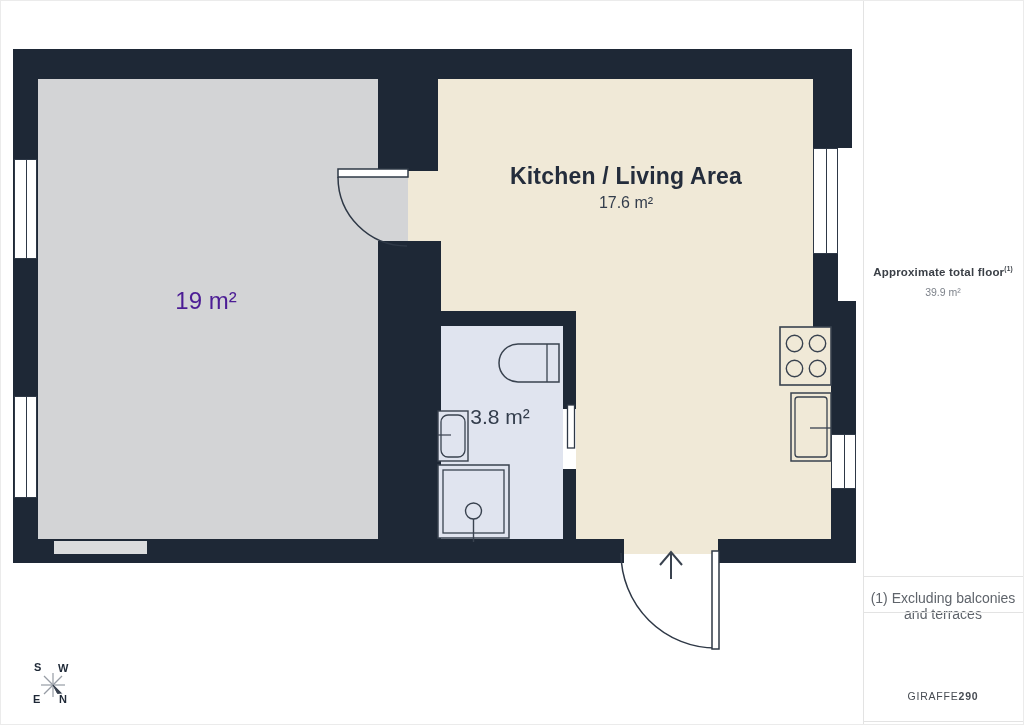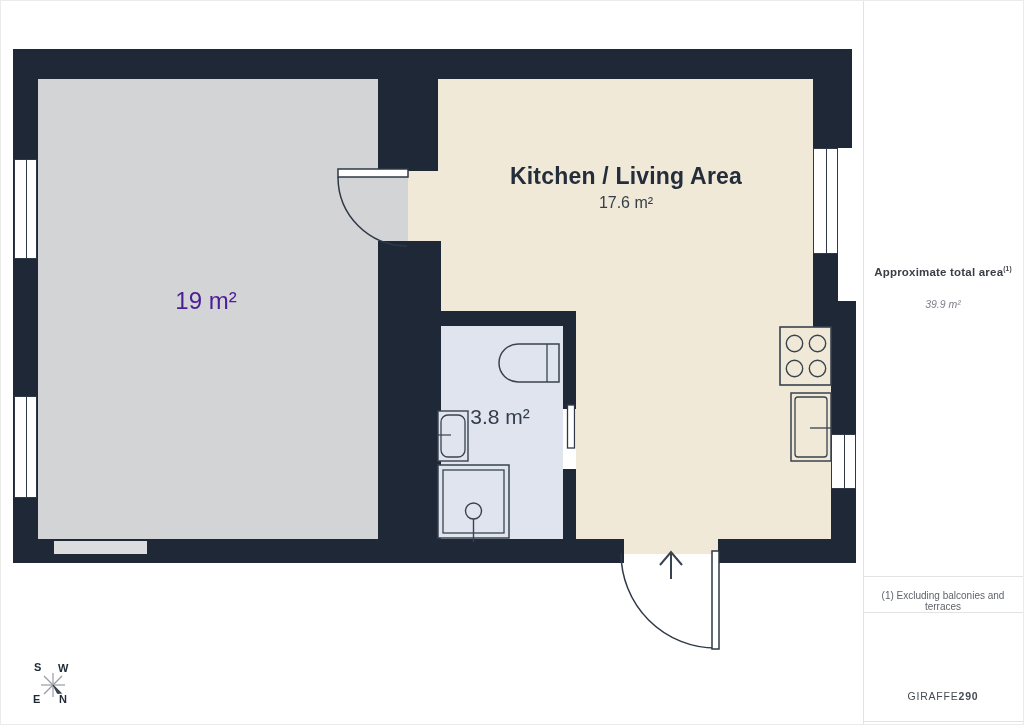--- a/index.html
+++ b/index.html
@@ -13,21 +13,21 @@
   .roomlabel{position:absolute;text-align:center;color:#242d3c;}
   .roomlabel .ttl{font-weight:bold;letter-spacing:.2px;}
   .roomlabel .ar{font-weight:normal;color:#333d4c;}
   .overlay{position:absolute;left:0;top:0;pointer-events:none;}
   
   .sidebar-line{position:absolute;background:#e3e3e3;}
   .sb-text{position:absolute;text-align:center;color:#5f646b;}
   .sb-title{font-weight:bold;color:#3a3f46;font-size:11.5px;letter-spacing:.2px;}
   .sb-title sup{font-size:6.5px;}
   .sb-value{color:#7e838b;font-size:10.5px;}
-  .sb-foot{font-size:10px;}
+  .sb-foot{font-size:14px;}
   .sb-disc{font-size:8.6px;line-height:1.4;}
   .sb-brand{font-size:10.5px;color:#464b52;letter-spacing:.8px;}
   .sb-brand b{font-weight:bold;}
 </style>
 </head>
 <body>
 
 <div id="stage">
 
   <div class="floor" style="left:37px;top:78px;width:340px;height:462px;background:#d3d4d6;"></div>
@@ -137,22 +137,22 @@
   </div>
 
   <div class="abs" style="left:33px;top:660px;font-size:11px;font-weight:bold;color:#1e2836;">S</div>
   <div class="abs" style="left:57px;top:661px;font-size:11px;font-weight:bold;color:#1e2836;">W</div>
   <div class="abs" style="left:32px;top:692px;font-size:11px;font-weight:bold;color:#1e2836;">E</div>
   <div class="abs" style="left:58px;top:692px;font-size:11px;font-weight:bold;color:#1e2836;">N</div>
 
   <div class="sidebar-line" style="left:862px;top:0;width:1px;height:725px;"></div>
 
   <div class="sb-text" style="left:866px;top:264px;width:152px;">
-    <div class="sb-title"><span>Approximate total area</span><sup>(1)</sup></div>
-    <div class="sb-value" style="margin-top:20px;font-style:italic;">39.9 m²</div>
+    <div class="sb-title"><span>Approximate total floor</span><sup>(1)</sup></div>
+    <div class="sb-value" style="margin-top:8px;">39.9 m²</div>
   </div>
 
   <div class="sidebar-line" style="left:863px;top:575px;width:161px;height:1px;"></div>
   <div class="sb-text sb-foot" style="left:866px;top:589px;width:152px;">(1) Excluding balconies and terraces</div>
   <div class="sidebar-line" style="left:863px;top:611px;width:161px;height:1px;"></div>
   <div class="sb-text sb-brand" style="left:866px;top:689px;width:152px;">
     <span>GIRAFFE</span><b>290</b>
   </div>
   <div class="sidebar-line" style="left:863px;top:720px;width:161px;height:1px;"></div>
 

